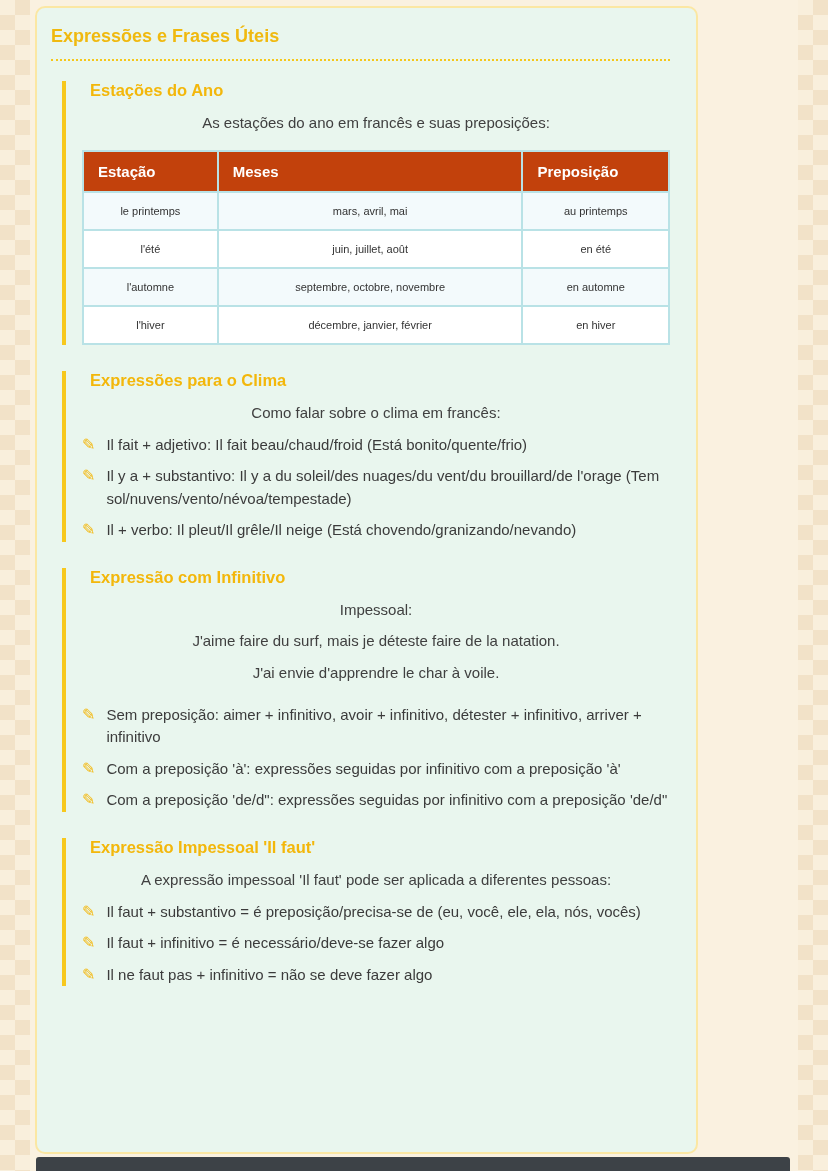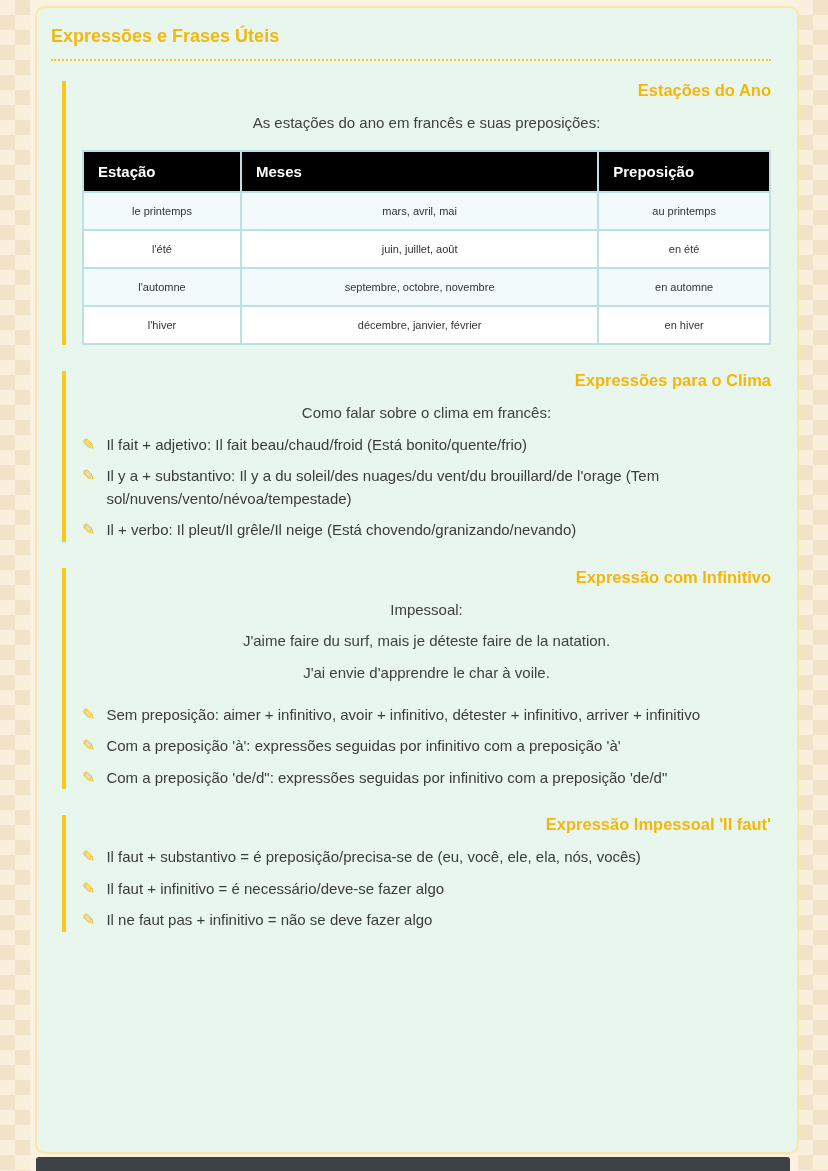--- a/index.html
+++ b/index.html
@@ -14,21 +14,21 @@
   .edge {
     position: absolute; top: 0; bottom: 0; width: 30px;
     background-image: conic-gradient(#f2e2c8 0 25%, #f9efdc 0 50%, #f2e2c8 0 75%, #f9efdc 0);
     background-size: 30px 30px;
   }
   .edge.left { left: 0; }
   .edge.right { right: 0; }
   .card {
     position: absolute;
     left: 35px; top: 6px;
-    width: 764px; height: 1148px;
+    width: 663px; height: 1148px;
     background: #e9f6ee;
     border: 2px solid #fbe7a3;
     border-radius: 10px;
     padding: 14px 26px 0 14px;
     overflow: hidden;
   }
   .title {
     color: #f0b90f;
     font-size: 18px;
     font-weight: bold;
@@ -38,37 +38,36 @@
   }
   section {
     border-left: 4px solid #f7c81d;
     padding-left: 16px;
     margin: 20px 0 26px 11px;
   }
   h2 {
     color: #f3b70b;
     font-size: 16.5px;
     font-weight: bold;
-    margin: 0 0 12px 0;
-    text-align: right;
+    margin: 0 0 12px 8px;
   }
   p {
     color: #404040;
     font-size: 15px;
     margin: 0 0 10px 0;
     line-height: 1.45;
     text-align: center;
   }
   table {
     border-collapse: collapse;
     width: 100%;
     margin: 16px 0 2px 0;
   }
   th {
-    background: #000000;
+    background: #c2410c;
     color: #ffffff;
     font-weight: bold;
     text-align: left;
     padding: 11px 14px;
     font-size: 15px;
     border: 2px solid #b9e2e6;
   }
   th:nth-child(1) { width: 23%; }
   th:nth-child(2) { width: 52%; }
   th:nth-child(3) { width: 25%; }
@@ -181,20 +180,21 @@
         <span>Com a preposição 'à': expressões seguidas por infinitivo com a preposição 'à'</span>
       </div>
       <div class="bullet">
         <span class="pencil">✎</span>
         <span>Com a preposição 'de/d": expressões seguidas por infinitivo com a preposição 'de/d"</span>
       </div>
     </section>
 
     <section>
       <h2>Expressão Impessoal 'Il faut'</h2>
+      <p>A expressão impessoal 'Il faut' pode ser aplicada a diferentes pessoas:</p>
       <div class="bullet">
         <span class="pencil">✎</span>
         <span>Il faut + substantivo = é preposição/precisa-se de (eu, você, ele, ela, nós, vocês)</span>
       </div>
       <div class="bullet">
         <span class="pencil">✎</span>
         <span>Il faut + infinitivo = é necessário/deve-se fazer algo</span>
       </div>
       <div class="bullet">
         <span class="pencil">✎</span>

